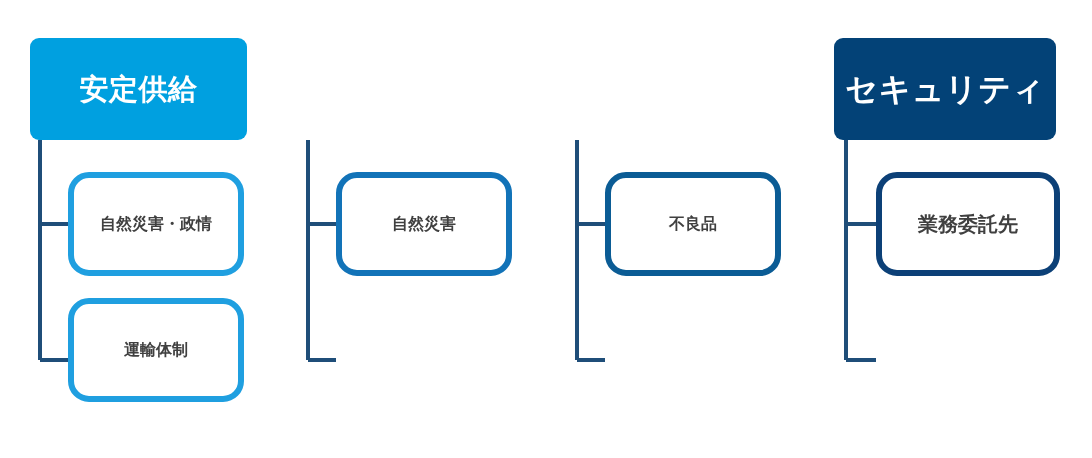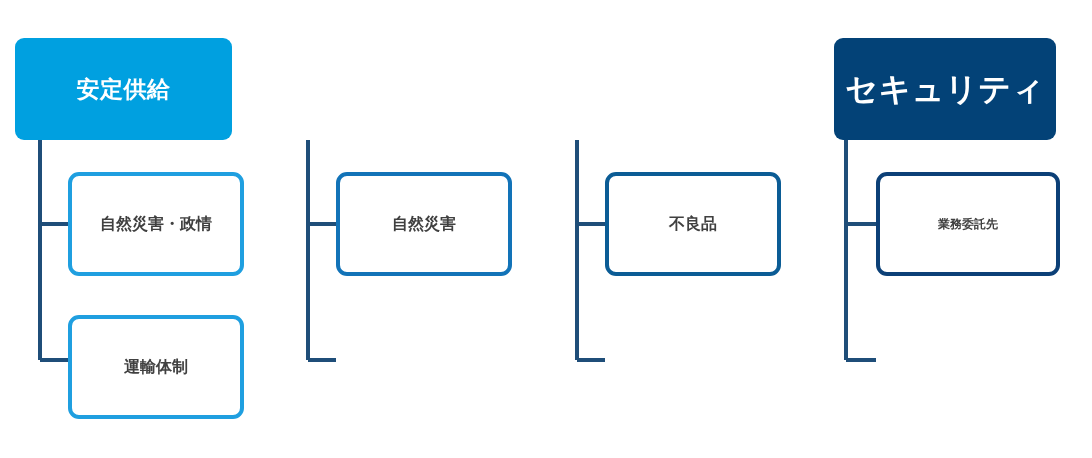--- a/index.html
+++ b/index.html
@@ -35,72 +35,72 @@
     left: 0;
     top: 0;
     width: 268px;
     height: 458px;
     pointer-events: none;
   }
 
   
   .header-box {
     position: absolute;
-    left: 15px;
+    left: 30px;
     top: 38px;
     width: 217px;
     height: 102px;
     border-radius: 9px;
     display: flex;
     align-items: center;
     justify-content: center;
     box-sizing: border-box;
     color: #ffffff;
-    font-size: 23px;
+    font-size: 29px;
     font-weight: bold;
     letter-spacing: 0.5px;
     line-height: 1;
     white-space: nowrap;
   }
   .header-box.narrow-text { font-size: 32px; }
 
   
   .child-box {
     position: absolute;
     left: 68px;
     width: 176px;
     height: 104px;
     background: #ffffff;
-    border-radius: 11px;
-    border: 4px solid #7f1d1d;
+    border-radius: 21px;
+    border: 6px solid #7f1d1d;
     box-sizing: border-box;
     display: flex;
     align-items: center;
     justify-content: center;
     color: #404040;
     font-size: 16px;
     font-weight: bold;
     line-height: 1;
     white-space: nowrap;
   }
   .child-box.slot-0 { top: 172px; }
-  .child-box.slot-1 { top: 315px; }
+  .child-box.slot-1 { top: 298px; }
 
   
   .col-1 { left: 0px; }
   .col-2 { left: 268px; }
   .col-3 { left: 537px; }
   .col-4 { left: 806px; }
 
   .col-2 .header-box,
   .col-3 .header-box { width: 215px; }
   .col-4 .header-box { width: 222px; left: 28px; }
 
   .col-4 .child-box { left: 70px; width: 184px; }
-  .col-4 .child-box .label { font-size: 12px; }
+  .col-4 .child-box .label { font-size: 20px; }
 </style>
 </head>
 <body>
 
 <div id="diagram">
 
   <div class="column col-1">
     <svg class="connector" width="268" height="458" viewBox="0 0 268 458">
       <path d="M40,140 L40,360 M40,224 L68,224 M40,360 L68,360" stroke="#1f4e79" stroke-width="4" fill="none"></path>
     </svg>

